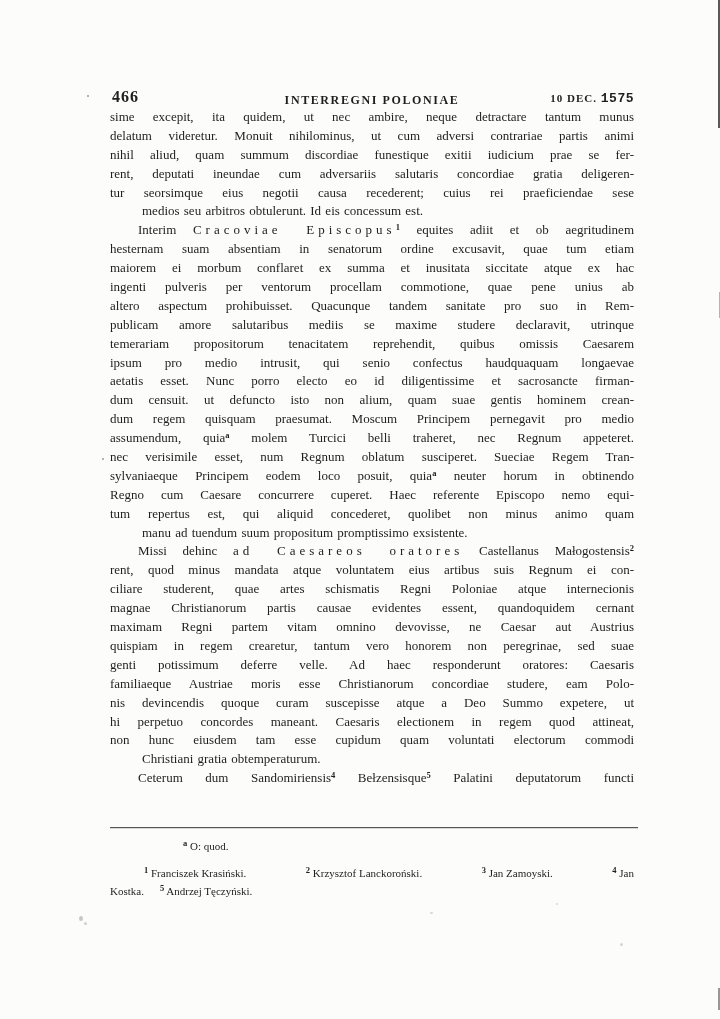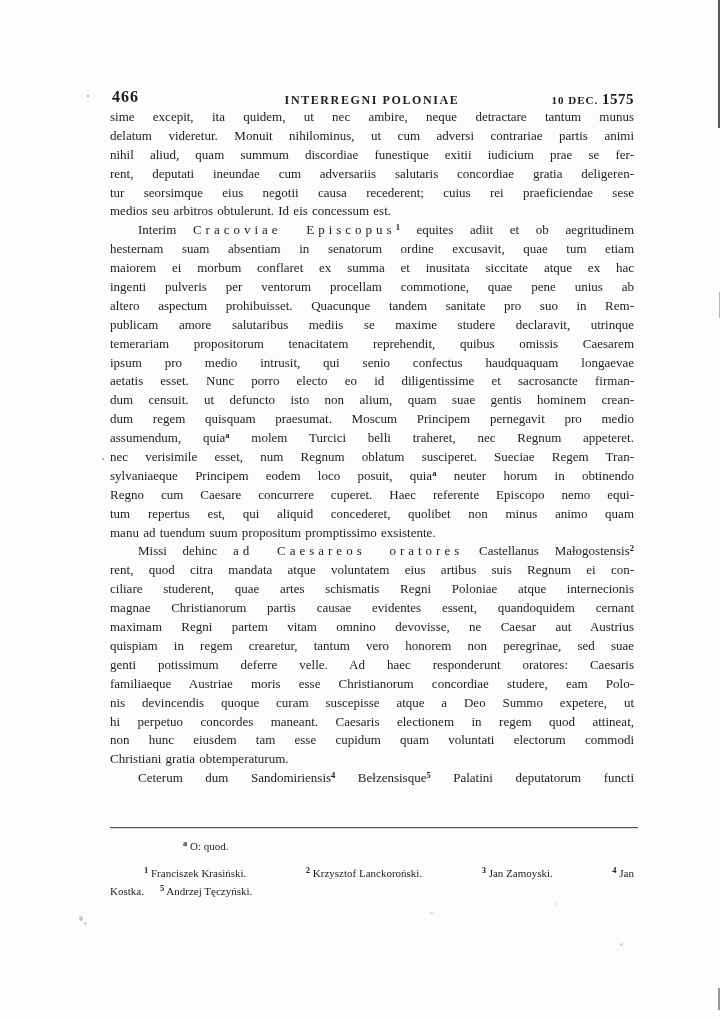--- a/index.html
+++ b/index.html
@@ -9,29 +9,29 @@
     font-family:"Liberation Serif","DejaVu Serif",serif;
     color:#1e1e1c;
     -webkit-font-smoothing:antialiased;
   }
   
   .header { position:absolute; left:110px; top:12px; width:524px; height:100px; }
   .pagenum { position:absolute; left:2px; top:76px; font-size:16px; font-weight:bold; letter-spacing:1px; }
   .running-title { position:absolute; left:0; top:81px; width:100%; text-align:center;
     font-size:12px; font-weight:bold; letter-spacing:1.6px; }
   .date { position:absolute; right:0; top:79px; font-size:11px; font-weight:bold; letter-spacing:1px; white-space:nowrap; }
-  .date .year { font-size:15px; letter-spacing:0.5px; }
+  .date .year { font-size:13px; letter-spacing:0.5px;font-family:Liberation Mono, monospace; }
   
   .body-text { position:absolute; left:110px; top:108px; width:524px; }
   .line {
     font-size:13px; line-height:18.9px; height:18.9px;
     text-align:justify; text-align-last:justify; white-space:nowrap;
     word-spacing:1px;
   }
-  .line.last { text-align-last:left; }
+  .line.last { text-align-last:left;margin-left:32px; }
   .line.ind { text-indent:28px; }
   .ls { letter-spacing:4px; word-spacing:5px; }
   sup.fnmark { font-size:8.5px; line-height:0; vertical-align:4px; font-weight:bold; letter-spacing:0; }
   
   .fn-rule { position:absolute; left:110px; top:827px; width:528px; height:1px; background:#565656; }
   .fn-rule:after { content:""; position:absolute; left:0; top:1px; width:100%; height:1px; background:#d8d8d4; }
   .fn-variant { position:absolute; left:183px; top:840px; font-size:11px; }
   .fn-line { position:absolute; font-size:11px; line-height:14px; display:flex; }
   .fn-line-1 { left:144px; top:866px; width:490px; justify-content:space-between; }
   .fn-line-2 { left:110px; top:884px; gap:16px; }
@@ -72,21 +72,21 @@
       <div class="line"><span>aetatis esset. Nunc porro electo eo id diligentissime et sacrosancte firman-</span></div>
       <div class="line"><span>dum censuit. ut defuncto isto non alium, quam suae gentis hominem crean-</span></div>
       <div class="line"><span>dum regem quisquam praesumat. Moscum Principem pernegavit pro medio</span></div>
       <div class="line"><span>assumendum, quia</span><sup class="fnmark">a</sup><span> molem Turcici belli traheret, nec Regnum appeteret.</span></div>
       <div class="line"><span>nec verisimile esset, num Regnum oblatum susciperet. Sueciae Regem Tran-</span></div>
       <div class="line"><span>sylvaniaeque Principem eodem loco posuit, quia</span><sup class="fnmark">a</sup><span> neuter horum in obtinendo</span></div>
       <div class="line"><span>Regno cum Caesare concurrere cuperet. Haec referente Episcopo nemo equi-</span></div>
       <div class="line"><span>tum repertus est, qui aliquid concederet, quolibet non minus animo quam</span></div>
       <div class="line last"><span>manu ad tuendum suum propositum promptissimo exsistente.</span></div>
       <div class="line ind"><span>Missi dehinc </span><span class="ls">ad Caesareos oratores</span><span> Castellanus Małogostensis</span><sup class="fnmark">2</sup></div>
-      <div class="line"><span>rent, quod citra mandata atque voluntatem eius artibus suis Regnum ei con-</span></div>
+      <div class="line"><span>rent, quod minus mandata atque voluntatem eius artibus suis Regnum ei con-</span></div>
       <div class="line"><span>ciliare studerent, quae artes schismatis Regni Poloniae atque internecionis</span></div>
       <div class="line"><span>magnae Christianorum partis causae evidentes essent, quandoquidem cernant</span></div>
       <div class="line"><span>maximam Regni partem vitam omnino devovisse, ne Caesar aut Austrius</span></div>
       <div class="line"><span>quispiam in regem crearetur, tantum vero honorem non peregrinae, sed suae</span></div>
       <div class="line"><span>genti potissimum deferre velle. Ad haec responderunt oratores: Caesaris</span></div>
       <div class="line"><span>familiaeque Austriae moris esse Christianorum concordiae studere, eam Polo-</span></div>
       <div class="line"><span>nis devincendis quoque curam suscepisse atque a Deo Summo expetere, ut</span></div>
       <div class="line"><span>hi perpetuo concordes maneant. Caesaris electionem in regem quod attineat,</span></div>
       <div class="line"><span>non hunc eiusdem tam esse cupidum quam voluntati electorum commodi</span></div>
       <div class="line last"><span>Christiani gratia obtemperaturum.</span></div>

